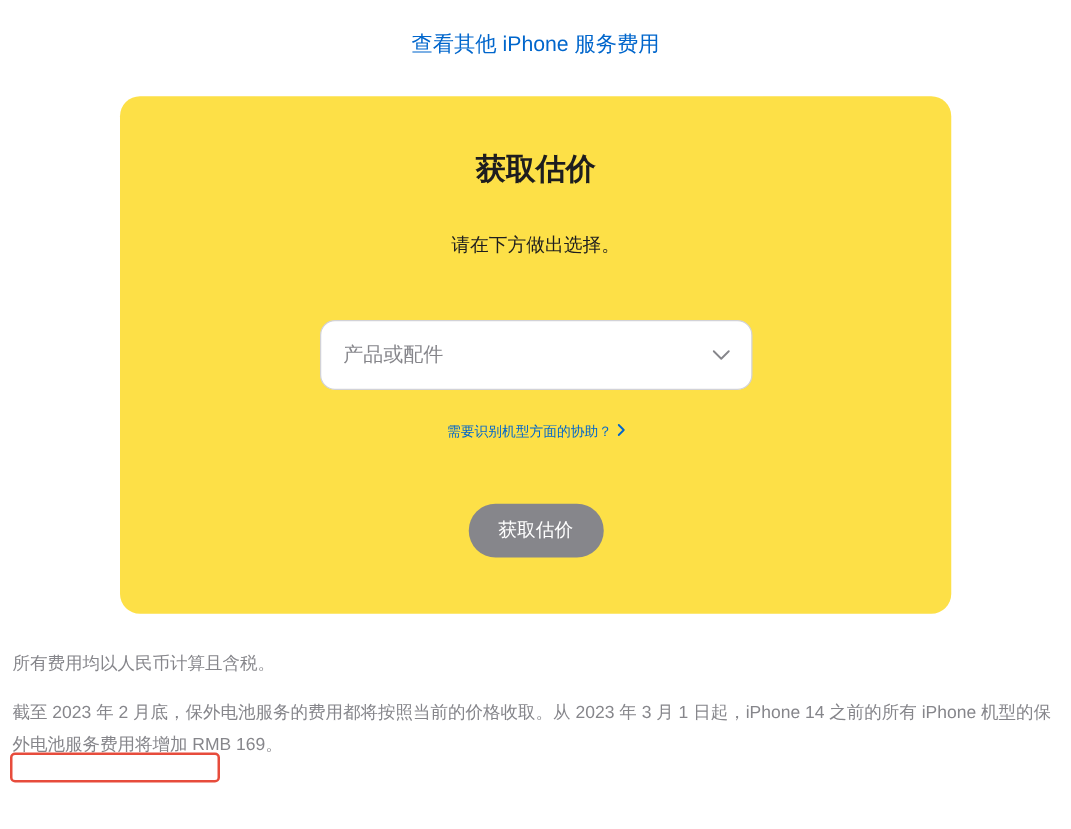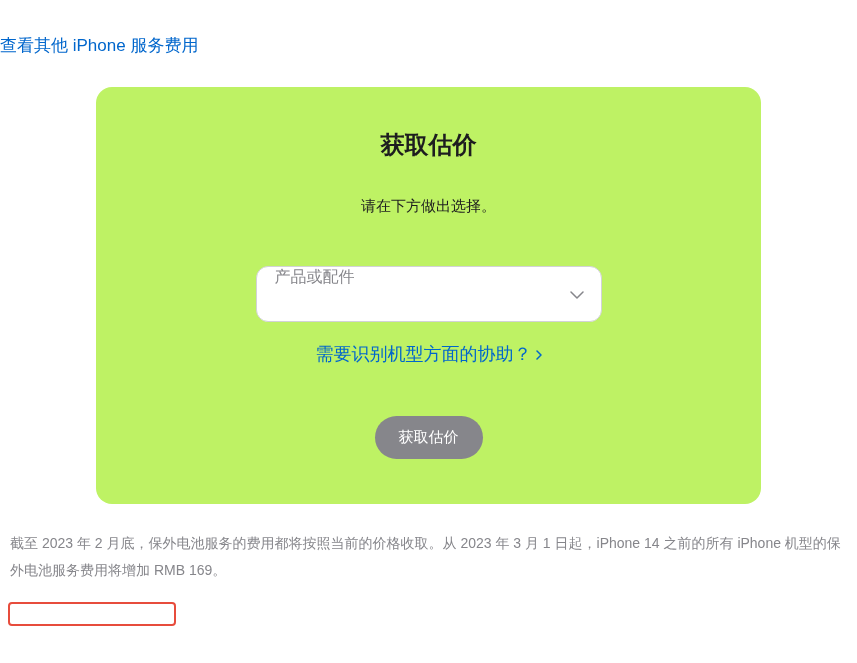--- a/index.html
+++ b/index.html
@@ -8,31 +8,31 @@
       box-sizing: border-box;
     }
     body {
       font-family: -apple-system, BlinkMacSystemFont, "Segoe UI", "Helvetica Neue", Arial, sans-serif;
       background: #ffffff;
       width: 857px;
       height: 663px;
       position: relative;
     }
     .top-link {
-      text-align: left;
-      padding-top: 34px;
+      text-align: center;
+      padding-top: 24px;
       margin-bottom: 30px;
     }
     .top-link a {
       color: #0066cc;
       text-decoration: none;
       font-size: 17px;
     }
     .card {
-      background: #bef264;
+      background: #fde047;
       border-radius: 16px;
       width: 665px;
       margin: 0 auto;
       padding: 42px 40px 45px 40px;
       text-align: center;
     }
     .card-title {
       font-size: 24px;
       font-weight: 600;
       color: #1d1d1f;
@@ -52,38 +52,38 @@
     .select-box {
       width: 100%;
       height: 56px;
       background: #ffffff;
       border: 1px solid #d2d2d7;
       border-radius: 12px;
       padding: 0 40px 0 18px;
       font-size: 16px;
       color: #86868b;
       display: flex;
-      align-items: flex-start;
+      align-items: center;
       cursor: pointer;
       text-align: left;
     }
     .chevron {
       position: absolute;
       right: 18px;
       top: 50%;
       transform: translateY(-50%);
       color: #86868b;
       pointer-events: none;
     }
     .help-link {
       display: inline-flex;
       align-items: center;
       color: #0066cc;
       text-decoration: none;
-      font-size: 18px;
+      font-size: 11px;
       margin-top: -4px;
       margin-bottom: 50px;
     }
     .help-link .chev-right {
       margin-left: 4px;
     }
     .submit-btn {
       background: #86868b;
       color: #ffffff;
       border: none;
@@ -143,16 +143,17 @@
       <svg width="6" height="10" viewBox="0 0 6 10" fill="none">
           <path d="M1 1L5 5L1 9" stroke="#0066cc" stroke-width="1.5" stroke-linecap="round" stroke-linejoin="round"></path>
         </svg>
     </span>
   </a>
   <br>
   <button class="submit-btn">获取估价</button>
 </div>
 
 <div class="footer-text">
+  <p>所有费用均以人民币计算且含税。</p>
   <p>截至 2023 年 2 月底，保外电池服务的费用都将按照当前的价格收取。从 2023 年 3 月 1 日起，iPhone 14 之前的所有 iPhone 机型的保外电池服务费用将增加 RMB 169。</p>
 </div>
 
 <div class="highlight-box highlight-1"></div>
 
 </body></html>

